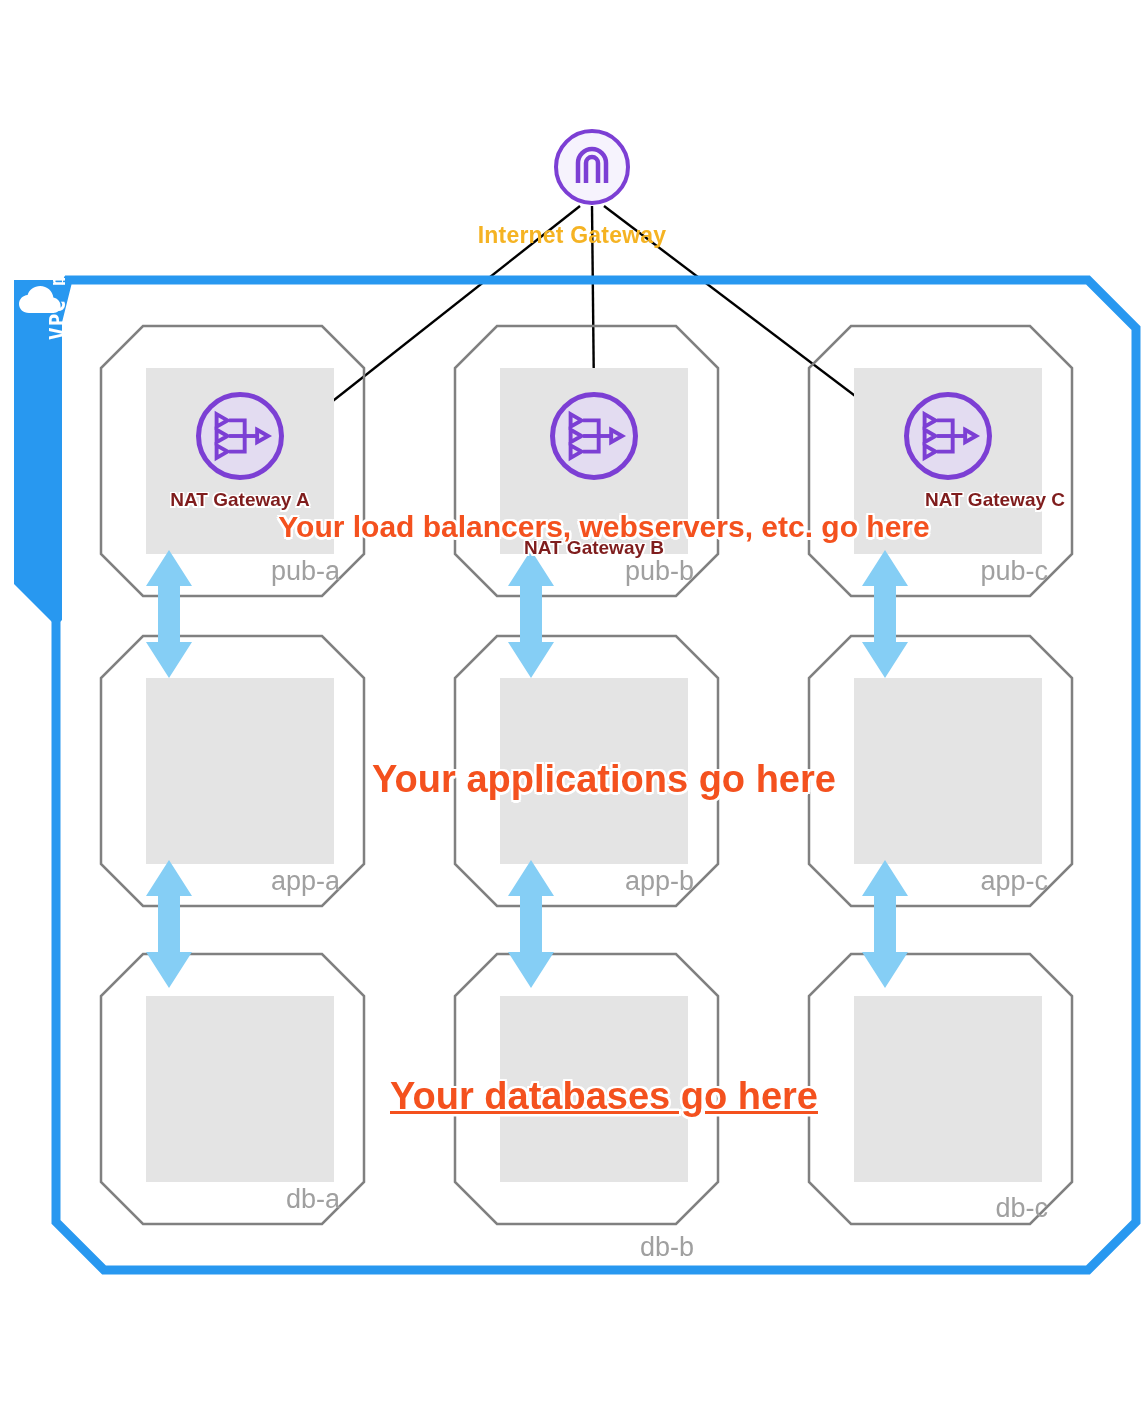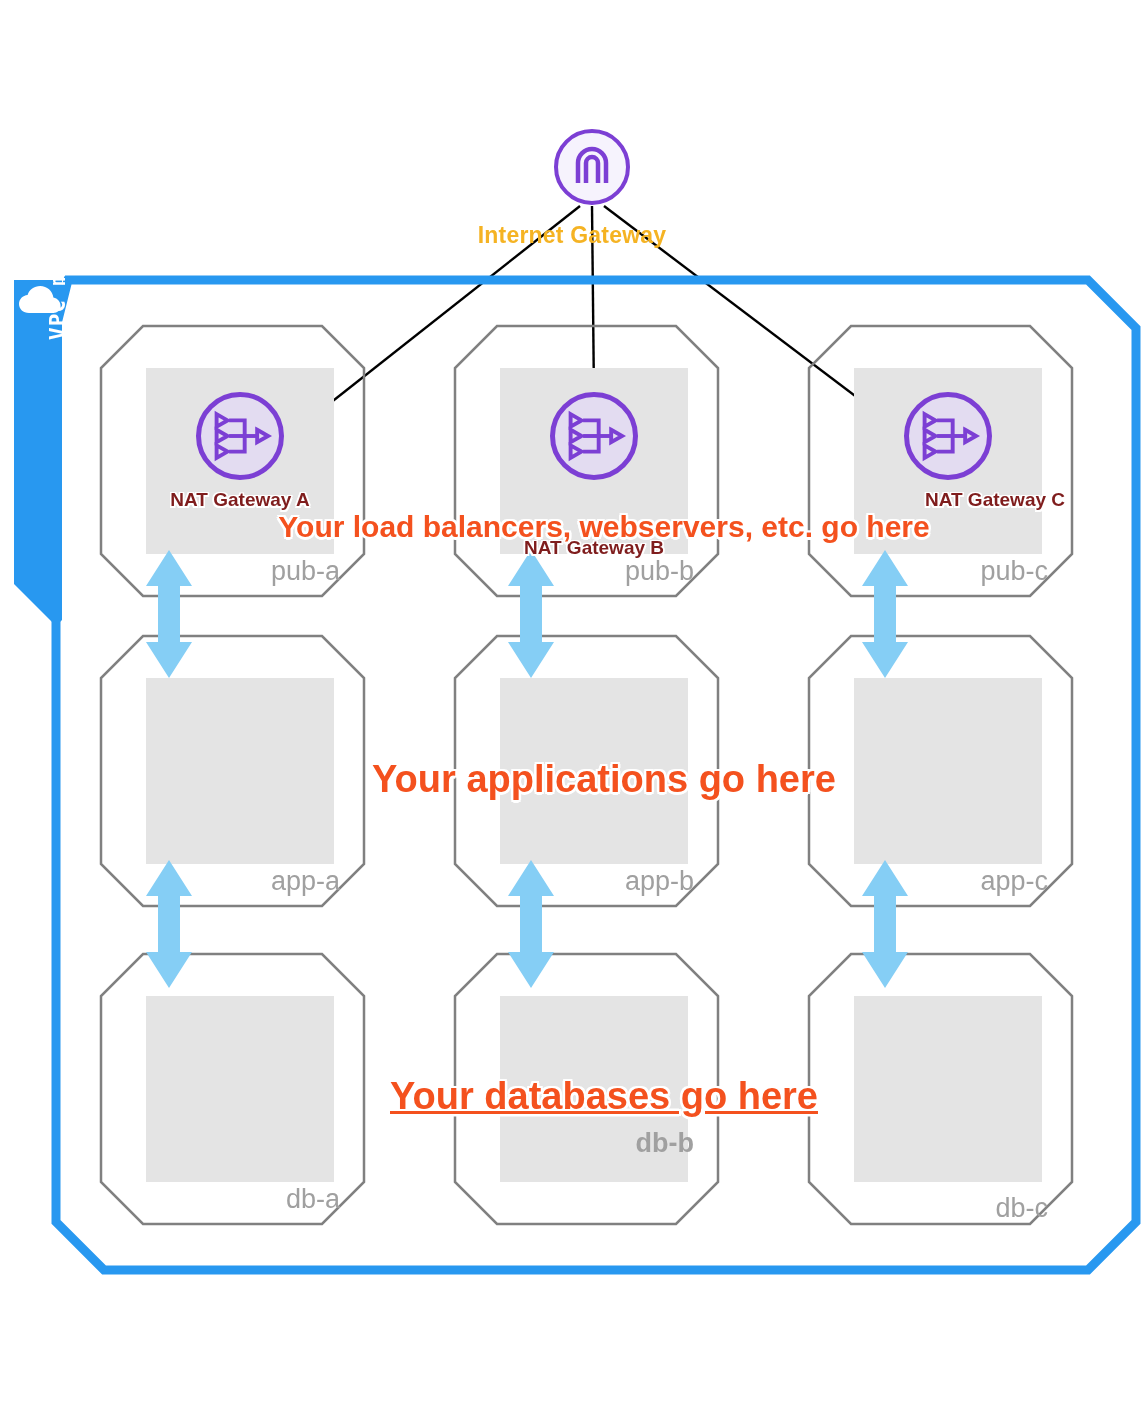--- a/index.html
+++ b/index.html
@@ -250,16 +250,16 @@
 
   <div class="subnet-label" style="left:160px; top:556px; width:180px;">pub-a</div>
   <div class="subnet-label" style="left:514px; top:556px; width:180px;">pub-b</div>
   <div class="subnet-label" style="left:868px; top:556px; width:180px;text-align:right;">pub-c</div>
 
   <div class="subnet-label" style="left:160px; top:866px; width:180px;">app-a</div>
   <div class="subnet-label" style="left:514px; top:866px; width:180px;">app-b</div>
   <div class="subnet-label" style="left:868px; top:866px; width:180px;">app-c</div>
 
   <div class="subnet-label" style="left:160px; top:1184px; width:180px;">db-a</div>
-  <div class="subnet-label" style="left:514px; top:1128px; width:180px;font-weight:bold;">db-b</div>
+  <div class="subnet-label" style="left:514px; top:1232px; width:180px;">db-b</div>
   <div class="subnet-label" style="left:868px; top:1160px; width:180px;margin-top:33px;">db-c</div>
 
 </div>
 
 </body></html>

